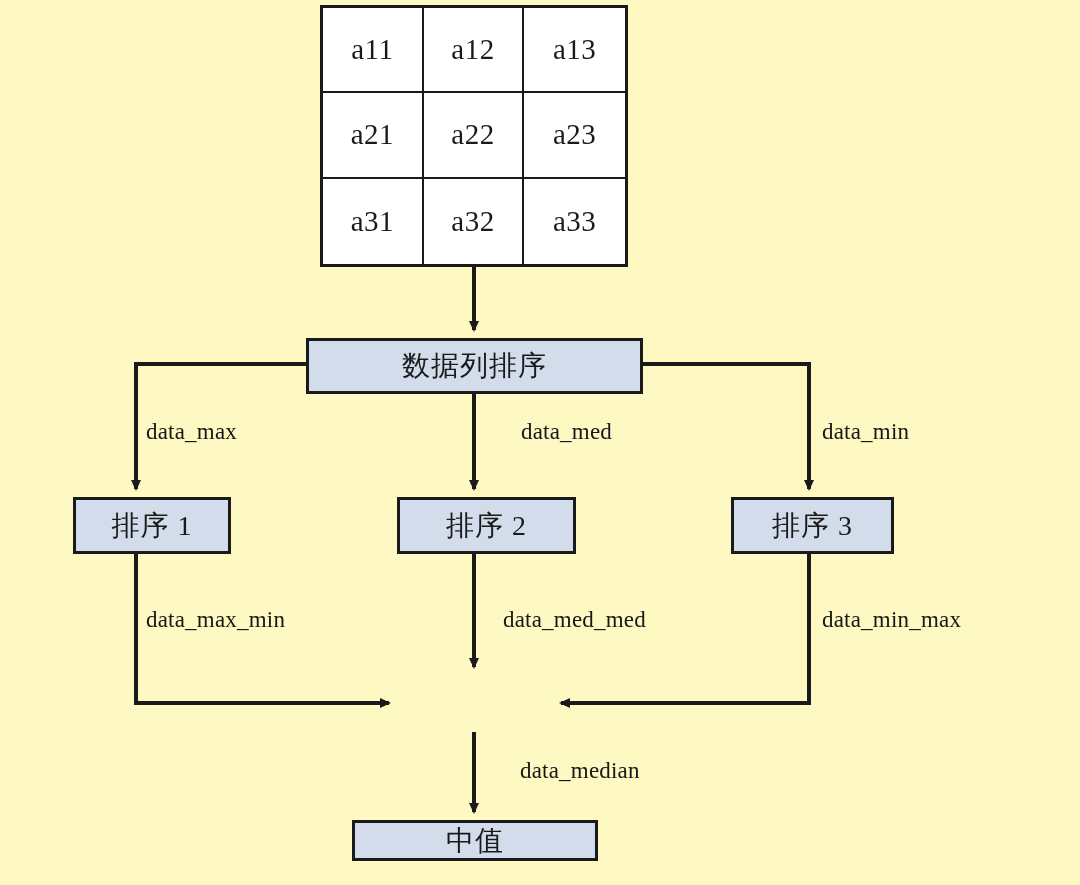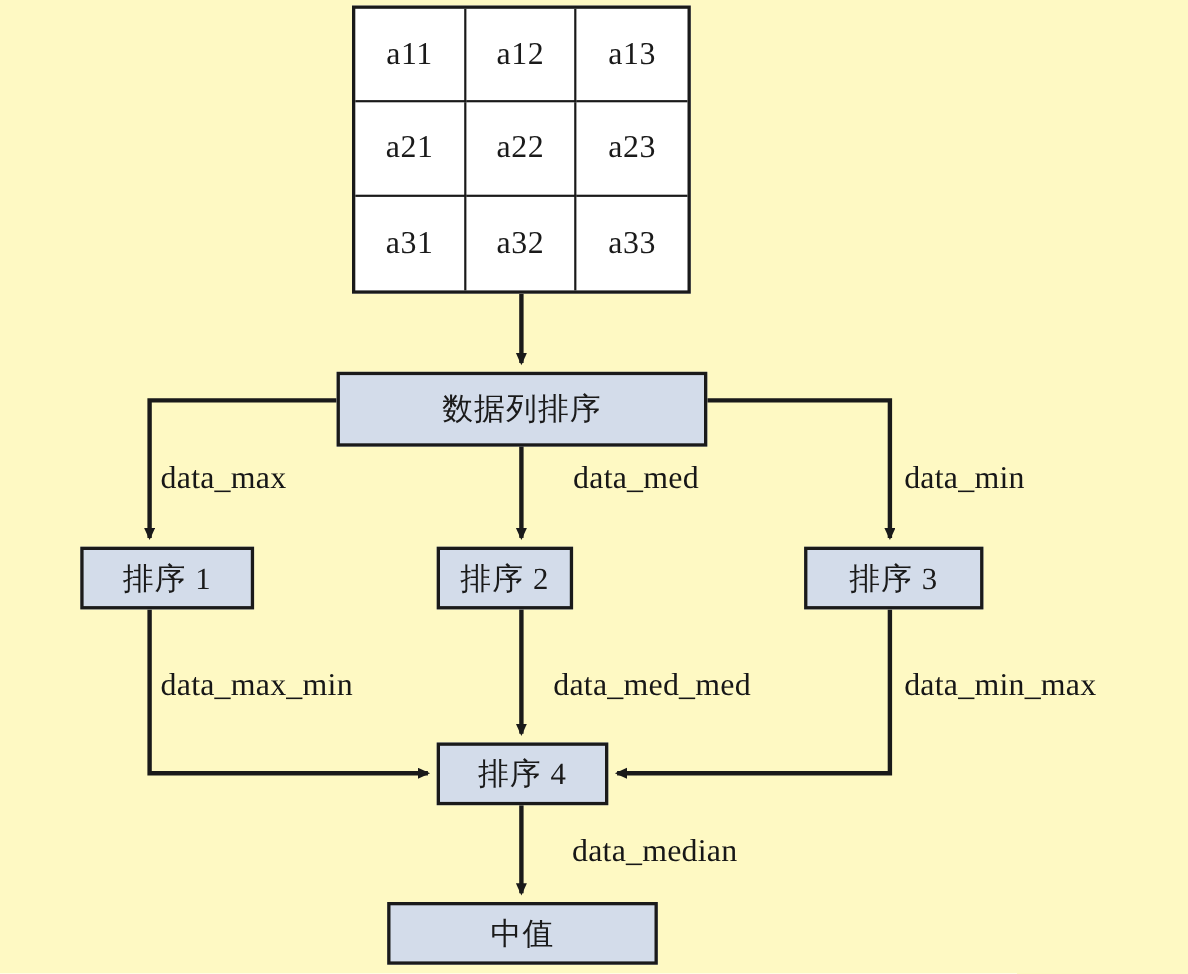--- a/index.html
+++ b/index.html
@@ -63,42 +63,42 @@
     align-items: center;
     justify-content: center;
     color: #1a1a1a;
     white-space: nowrap;
   }
   .pbox-label {
     font-size: 28px;
     letter-spacing: 1px;
   }
   #box-sort-columns {
-    left: 306px; top: 338px; width: 337px; height: 68px; text-align: center;
+    left: 306px; top: 338px; width: 337px; height: 56px; text-align: center;
   }
   #box-sort-1 {
     left: 57px; top: 497px; width: 158px; height: 57px; margin-left: 16px;
   }
   #box-sort-2 {
-    left: 397px; top: 497px; width: 124px; height: 57px;
+    left: 397px; top: 497px; width: 179px; height: 57px;
   }
   #box-sort-3 {
     left: 731px; top: 497px; width: 163px; height: 57px;
   }
   #box-sort-4 {
     left: 397px; top: 675px; width: 156px; height: 57px;
   }
   #box-median {
-    left: 352px; top: 820px; width: 246px; height: 57px;
+    left: 352px; top: 820px; width: 246px; height: 41px;
   }
 
   
   .edge-label {
     position: absolute;
-    font-size: 29px;
+    font-size: 23px;
     color: #171717;
     white-space: nowrap;
     letter-spacing: 0.2px;
   }
   #label-data-max   { left: 146px; top: 419px; }
   #label-data-med   { left: 521px; top: 419px; }
   #label-data-min   { left: 822px; top: 419px; }
   #label-data-max-min { left: 146px; top: 607px; }
   #label-data-med-med { left: 503px; top: 607px; }
   #label-data-min-max { left: 822px; top: 607px; }
@@ -154,23 +154,20 @@
   </div>
 
   <div class="pbox" id="box-sort-2">
     <span class="pbox-label">排序 2</span>
   </div>
 
   <div class="pbox" id="box-sort-3">
     <span class="pbox-label">排序 3</span>
   </div>
 
-  <div class="pbox" id="box-sort-4">
-    <span class="pbox-label">排序 4</span>
-  </div>
 
   <div class="pbox" id="box-median">
     <span class="pbox-label">中值</span>
   </div>
 
   <div class="edge-label" id="label-data-max">data_max</div>
   <div class="edge-label" id="label-data-med">data_med</div>
   <div class="edge-label" id="label-data-min">data_min</div>
   <div class="edge-label" id="label-data-max-min">data_max_min</div>
   <div class="edge-label" id="label-data-med-med">data_med_med</div>

